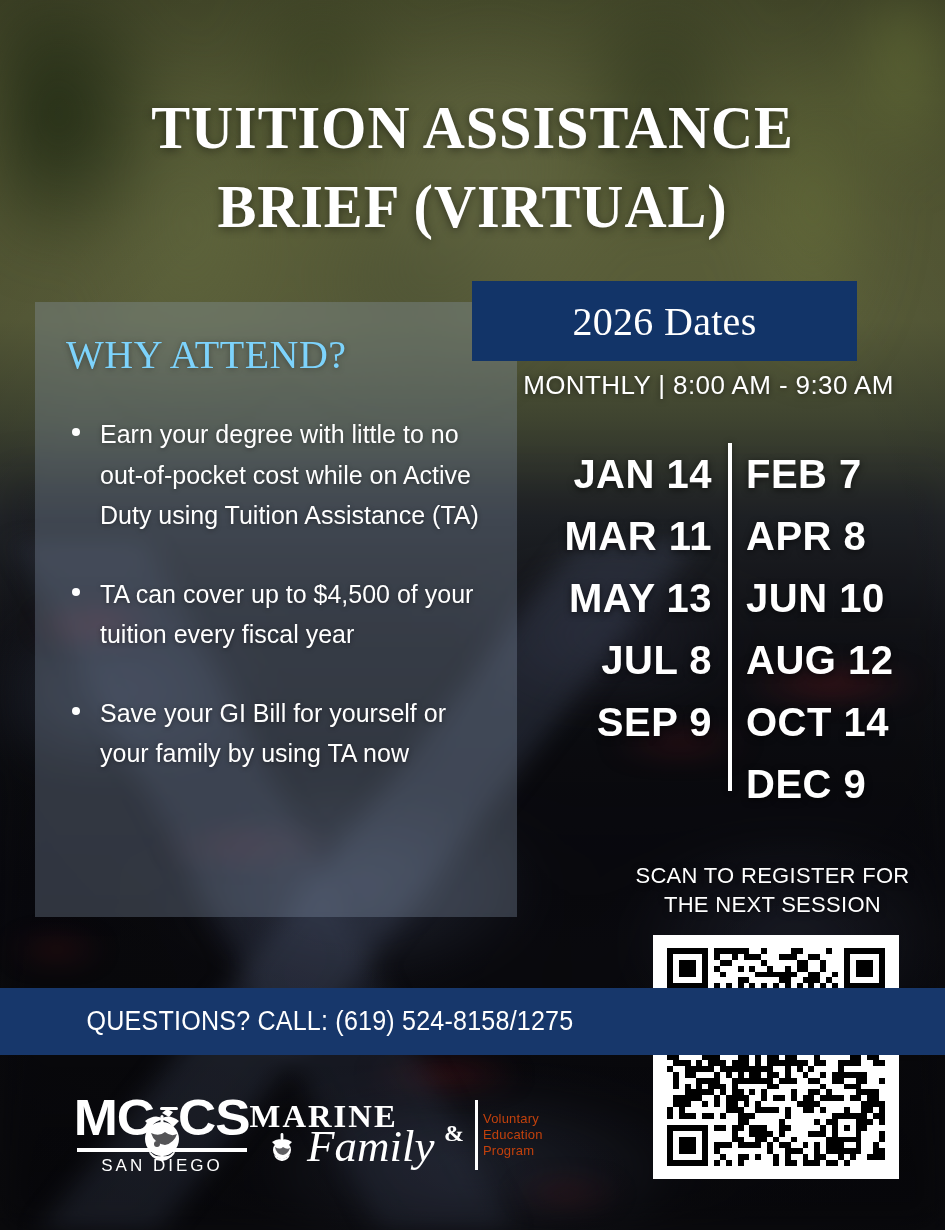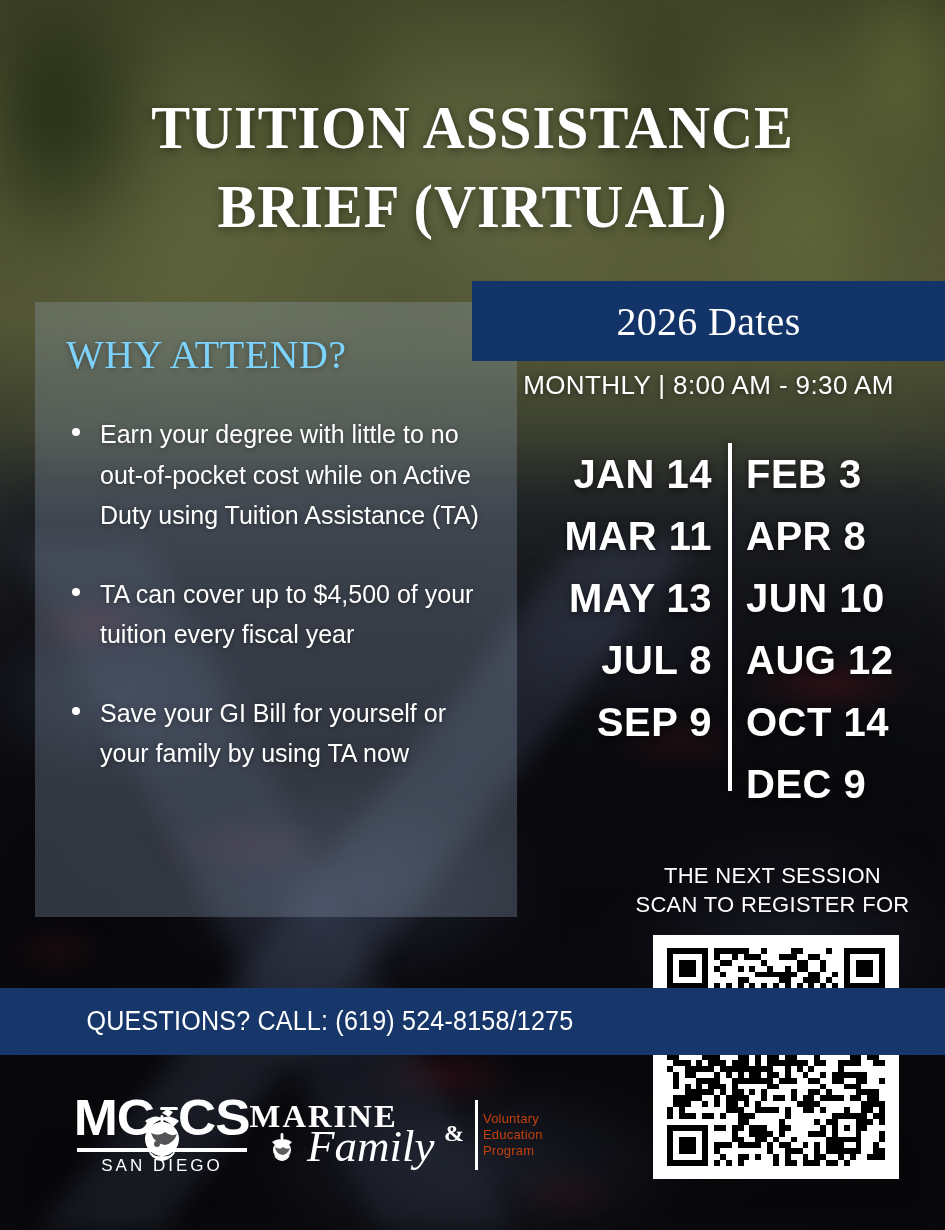--- a/index.html
+++ b/index.html
@@ -111,21 +111,21 @@
     text-shadow:0 1px 5px rgba(0,0,0,.4);
   }
   .bullets li:last-child{margin-bottom:0;}
   .bullets li::before{
     content:"";position:absolute;left:4px;top:14px;
     width:8px;height:8px;border-radius:50%;background:#fff;
   }
 
   
   .dates-banner{
-    position:absolute;left:472px;top:281px;width:473px;height:80px;
+    position:absolute;left:472px;top:281px;width:385px;height:80px;
     background:#123468;
     display:flex;align-items:center;justify-content:center;
   }
   .dates-banner span{
     color:#fff;
     font-family:"Liberation Serif","DejaVu Serif",serif;
     font-weight:400;font-size:40px;letter-spacing:.3px;
   }
   .monthly{
     position:absolute;left:472px;top:370px;width:473px;
@@ -274,32 +274,32 @@
   <div class="date-grid">
     <div class="date-divider"></div>
     <div class="date-col left">
       <div class="date-cell">JAN 14</div>
       <div class="date-cell">MAR 11</div>
       <div class="date-cell">MAY 13</div>
       <div class="date-cell">JUL 8</div>
       <div class="date-cell">SEP 9</div>
     </div>
     <div class="date-col right">
-      <div class="date-cell">FEB 3</div>
+      <div class="date-cell">FEB 7</div>
       <div class="date-cell">APR 8</div>
       <div class="date-cell">JUN 10</div>
       <div class="date-cell">AUG 12</div>
       <div class="date-cell">OCT 14</div>
       <div class="date-cell">DEC 9</div>
     </div>
   </div>
 
   <div class="scan-text">
+    <div>SCAN TO REGISTER FOR</div>
     <div>THE NEXT SESSION</div>
-    <div>SCAN TO REGISTER FOR</div>
   </div>
 
   <div class="qr-wrap">
     <svg class="qr" viewBox="0 0 37 37" shape-rendering="crispEdges">
       <rect width="37" height="37" fill="#fff"></rect>
       <g fill="#000" id="qrcells">
           <path d="M0 0h1v1h-1zM1 0h1v1h-1zM2 0h1v1h-1zM3 0h1v1h-1zM4 0h1v1h-1zM5 0h1v1h-1zM6 0h1v1h-1zM8 0h1v1h-1zM9 0h1v1h-1zM10 0h1v1h-1zM11 0h1v1h-1zM12 0h1v1h-1zM13 0h1v1h-1zM16 0h1v1h-1zM21 0h1v1h-1zM22 0h1v1h-1zM27 0h1v1h-1zM30 0h1v1h-1zM31 0h1v1h-1zM32 0h1v1h-1zM33 0h1v1h-1zM34 0h1v1h-1zM35 0h1v1h-1zM36 0h1v1h-1zM0 1h1v1h-1zM6 1h1v1h-1zM8 1h1v1h-1zM11 1h1v1h-1zM13 1h1v1h-1zM14 1h1v1h-1zM15 1h1v1h-1zM19 1h1v1h-1zM20 1h1v1h-1zM21 1h1v1h-1zM24 1h1v1h-1zM25 1h1v1h-1zM30 1h1v1h-1zM36 1h1v1h-1zM0 2h1v1h-1zM2 2h1v1h-1zM3 2h1v1h-1zM4 2h1v1h-1zM6 2h1v1h-1zM9 2h1v1h-1zM10 2h1v1h-1zM16 2h1v1h-1zM22 2h1v1h-1zM23 2h1v1h-1zM26 2h1v1h-1zM30 2h1v1h-1zM32 2h1v1h-1zM33 2h1v1h-1zM34 2h1v1h-1zM36 2h1v1h-1zM0 3h1v1h-1zM2 3h1v1h-1zM3 3h1v1h-1zM4 3h1v1h-1zM6 3h1v1h-1zM8 3h1v1h-1zM12 3h1v1h-1zM14 3h1v1h-1zM17 3h1v1h-1zM20 3h1v1h-1zM22 3h1v1h-1zM23 3h1v1h-1zM26 3h1v1h-1zM30 3h1v1h-1zM32 3h1v1h-1zM33 3h1v1h-1zM34 3h1v1h-1zM36 3h1v1h-1zM0 4h1v1h-1zM2 4h1v1h-1zM3 4h1v1h-1zM4 4h1v1h-1zM6 4h1v1h-1zM9 4h1v1h-1zM15 4h1v1h-1zM16 4h1v1h-1zM17 4h1v1h-1zM18 4h1v1h-1zM19 4h1v1h-1zM20 4h1v1h-1zM21 4h1v1h-1zM24 4h1v1h-1zM25 4h1v1h-1zM28 4h1v1h-1zM30 4h1v1h-1zM32 4h1v1h-1zM33 4h1v1h-1zM34 4h1v1h-1zM36 4h1v1h-1zM0 5h1v1h-1zM6 5h1v1h-1zM12 5h1v1h-1zM13 5h1v1h-1zM19 5h1v1h-1zM20 5h1v1h-1zM23 5h1v1h-1zM24 5h1v1h-1zM25 5h1v1h-1zM27 5h1v1h-1zM30 5h1v1h-1zM36 5h1v1h-1zM0 6h1v1h-1zM1 6h1v1h-1zM2 6h1v1h-1zM3 6h1v1h-1zM4 6h1v1h-1zM5 6h1v1h-1zM6 6h1v1h-1zM8 6h1v1h-1zM10 6h1v1h-1zM12 6h1v1h-1zM14 6h1v1h-1zM16 6h1v1h-1zM18 6h1v1h-1zM20 6h1v1h-1zM22 6h1v1h-1zM24 6h1v1h-1zM26 6h1v1h-1zM28 6h1v1h-1zM30 6h1v1h-1zM31 6h1v1h-1zM32 6h1v1h-1zM33 6h1v1h-1zM34 6h1v1h-1zM35 6h1v1h-1zM36 6h1v1h-1zM9 7h1v1h-1zM10 7h1v1h-1zM11 7h1v1h-1zM15 7h1v1h-1zM18 7h1v1h-1zM21 7h1v1h-1zM23 7h1v1h-1zM25 7h1v1h-1zM26 7h1v1h-1zM27 7h1v1h-1zM0 8h1v1h-1zM1 8h1v1h-1zM3 8h1v1h-1zM4 8h1v1h-1zM5 8h1v1h-1zM6 8h1v1h-1zM7 8h1v1h-1zM13 8h1v1h-1zM15 8h1v1h-1zM17 8h1v1h-1zM19 8h1v1h-1zM21 8h1v1h-1zM23 8h1v1h-1zM24 8h1v1h-1zM26 8h1v1h-1zM27 8h1v1h-1zM28 8h1v1h-1zM32 8h1v1h-1zM0 9h1v1h-1zM1 9h1v1h-1zM2 9h1v1h-1zM3 9h1v1h-1zM4 9h1v1h-1zM12 9h1v1h-1zM15 9h1v1h-1zM19 9h1v1h-1zM23 9h1v1h-1zM25 9h1v1h-1zM26 9h1v1h-1zM28 9h1v1h-1zM29 9h1v1h-1zM30 9h1v1h-1zM31 9h1v1h-1zM32 9h1v1h-1zM34 9h1v1h-1zM35 9h1v1h-1zM36 9h1v1h-1zM1 10h1v1h-1zM3 10h1v1h-1zM6 10h1v1h-1zM10 10h1v1h-1zM11 10h1v1h-1zM12 10h1v1h-1zM14 10h1v1h-1zM15 10h1v1h-1zM17 10h1v1h-1zM18 10h1v1h-1zM19 10h1v1h-1zM22 10h1v1h-1zM23 10h1v1h-1zM25 10h1v1h-1zM30 10h1v1h-1zM31 10h1v1h-1zM32 10h1v1h-1zM33 10h1v1h-1zM36 10h1v1h-1zM1 11h1v1h-1zM3 11h1v1h-1zM4 11h1v1h-1zM5 11h1v1h-1zM7 11h1v1h-1zM8 11h1v1h-1zM15 11h1v1h-1zM16 11h1v1h-1zM17 11h1v1h-1zM20 11h1v1h-1zM21 11h1v1h-1zM22 11h1v1h-1zM23 11h1v1h-1zM25 11h1v1h-1zM26 11h1v1h-1zM28 11h1v1h-1zM30 11h1v1h-1zM32 11h1v1h-1zM33 11h1v1h-1zM34 11h1v1h-1zM35 11h1v1h-1zM0 12h1v1h-1zM1 12h1v1h-1zM6 12h1v1h-1zM7 12h1v1h-1zM8 12h1v1h-1zM9 12h1v1h-1zM11 12h1v1h-1zM12 12h1v1h-1zM16 12h1v1h-1zM21 12h1v1h-1zM25 12h1v1h-1zM26 12h1v1h-1zM28 12h1v1h-1zM29 12h1v1h-1zM31 12h1v1h-1zM36 12h1v1h-1zM1 13h1v1h-1zM2 13h1v1h-1zM3 13h1v1h-1zM8 13h1v1h-1zM9 13h1v1h-1zM11 13h1v1h-1zM12 13h1v1h-1zM13 13h1v1h-1zM14 13h1v1h-1zM18 13h1v1h-1zM20 13h1v1h-1zM23 13h1v1h-1zM24 13h1v1h-1zM28 13h1v1h-1zM29 13h1v1h-1zM30 13h1v1h-1zM31 13h1v1h-1zM2 14h1v1h-1zM3 14h1v1h-1zM4 14h1v1h-1zM5 14h1v1h-1zM6 14h1v1h-1zM7 14h1v1h-1zM9 14h1v1h-1zM10 14h1v1h-1zM11 14h1v1h-1zM12 14h1v1h-1zM15 14h1v1h-1zM16 14h1v1h-1zM25 14h1v1h-1zM29 14h1v1h-1zM35 14h1v1h-1zM3 15h1v1h-1zM5 15h1v1h-1zM8 15h1v1h-1zM10 15h1v1h-1zM11 15h1v1h-1zM12 15h1v1h-1zM13 15h1v1h-1zM14 15h1v1h-1zM15 15h1v1h-1zM16 15h1v1h-1zM17 15h1v1h-1zM21 15h1v1h-1zM22 15h1v1h-1zM25 15h1v1h-1zM28 15h1v1h-1zM32 15h1v1h-1zM33 15h1v1h-1zM34 15h1v1h-1zM1 16h1v1h-1zM2 16h1v1h-1zM3 16h1v1h-1zM4 16h1v1h-1zM5 16h1v1h-1zM6 16h1v1h-1zM7 16h1v1h-1zM8 16h1v1h-1zM14 16h1v1h-1zM20 16h1v1h-1zM21 16h1v1h-1zM22 16h1v1h-1zM23 16h1v1h-1zM28 16h1v1h-1zM31 16h1v1h-1zM32 16h1v1h-1zM34 16h1v1h-1zM35 16h1v1h-1zM36 16h1v1h-1zM1 17h1v1h-1zM5 17h1v1h-1zM7 17h1v1h-1zM10 17h1v1h-1zM12 17h1v1h-1zM16 17h1v1h-1zM17 17h1v1h-1zM21 17h1v1h-1zM22 17h1v1h-1zM26 17h1v1h-1zM27 17h1v1h-1zM28 17h1v1h-1zM30 17h1v1h-1zM32 17h1v1h-1zM34 17h1v1h-1zM35 17h1v1h-1zM36 17h1v1h-1zM0 18h1v1h-1zM1 18h1v1h-1zM6 18h1v1h-1zM7 18h1v1h-1zM8 18h1v1h-1zM12 18h1v1h-1zM13 18h1v1h-1zM15 18h1v1h-1zM17 18h1v1h-1zM18 18h1v1h-1zM20 18h1v1h-1zM21 18h1v1h-1zM25 18h1v1h-1zM31 18h1v1h-1zM32 18h1v1h-1zM34 18h1v1h-1zM35 18h1v1h-1zM1 19h1v1h-1zM2 19h1v1h-1zM3 19h1v1h-1zM5 19h1v1h-1zM7 19h1v1h-1zM8 19h1v1h-1zM9 19h1v1h-1zM11 19h1v1h-1zM12 19h1v1h-1zM13 19h1v1h-1zM15 19h1v1h-1zM17 19h1v1h-1zM18 19h1v1h-1zM19 19h1v1h-1zM20 19h1v1h-1zM21 19h1v1h-1zM22 19h1v1h-1zM23 19h1v1h-1zM25 19h1v1h-1zM26 19h1v1h-1zM29 19h1v1h-1zM30 19h1v1h-1zM31 19h1v1h-1zM32 19h1v1h-1zM35 19h1v1h-1zM36 19h1v1h-1zM0 20h1v1h-1zM3 20h1v1h-1zM4 20h1v1h-1zM5 20h1v1h-1zM6 20h1v1h-1zM7 20h1v1h-1zM9 20h1v1h-1zM10 20h1v1h-1zM11 20h1v1h-1zM12 20h1v1h-1zM13 20h1v1h-1zM14 20h1v1h-1zM15 20h1v1h-1zM16 20h1v1h-1zM17 20h1v1h-1zM20 20h1v1h-1zM22 20h1v1h-1zM24 20h1v1h-1zM29 20h1v1h-1zM1 21h1v1h-1zM3 21h1v1h-1zM4 21h1v1h-1zM8 21h1v1h-1zM10 21h1v1h-1zM12 21h1v1h-1zM14 21h1v1h-1zM15 21h1v1h-1zM17 21h1v1h-1zM18 21h1v1h-1zM20 21h1v1h-1zM23 21h1v1h-1zM26 21h1v1h-1zM28 21h1v1h-1zM29 21h1v1h-1zM30 21h1v1h-1zM31 21h1v1h-1zM32 21h1v1h-1zM33 21h1v1h-1zM1 22h1v1h-1zM5 22h1v1h-1zM6 22h1v1h-1zM7 22h1v1h-1zM8 22h1v1h-1zM11 22h1v1h-1zM12 22h1v1h-1zM13 22h1v1h-1zM14 22h1v1h-1zM15 22h1v1h-1zM16 22h1v1h-1zM17 22h1v1h-1zM19 22h1v1h-1zM20 22h1v1h-1zM21 22h1v1h-1zM24 22h1v1h-1zM25 22h1v1h-1zM28 22h1v1h-1zM29 22h1v1h-1zM32 22h1v1h-1zM33 22h1v1h-1zM36 22h1v1h-1zM1 23h1v1h-1zM3 23h1v1h-1zM5 23h1v1h-1zM7 23h1v1h-1zM8 23h1v1h-1zM9 23h1v1h-1zM11 23h1v1h-1zM17 23h1v1h-1zM18 23h1v1h-1zM26 23h1v1h-1zM30 23h1v1h-1zM31 23h1v1h-1zM32 23h1v1h-1zM3 24h1v1h-1zM4 24h1v1h-1zM5 24h1v1h-1zM6 24h1v1h-1zM7 24h1v1h-1zM9 24h1v1h-1zM11 24h1v1h-1zM12 24h1v1h-1zM14 24h1v1h-1zM16 24h1v1h-1zM21 24h1v1h-1zM24 24h1v1h-1zM25 24h1v1h-1zM27 24h1v1h-1zM32 24h1v1h-1zM33 24h1v1h-1zM34 24h1v1h-1zM35 24h1v1h-1zM1 25h1v1h-1zM2 25h1v1h-1zM3 25h1v1h-1zM4 25h1v1h-1zM5 25h1v1h-1zM8 25h1v1h-1zM10 25h1v1h-1zM11 25h1v1h-1zM12 25h1v1h-1zM13 25h1v1h-1zM16 25h1v1h-1zM18 25h1v1h-1zM19 25h1v1h-1zM21 25h1v1h-1zM23 25h1v1h-1zM24 25h1v1h-1zM26 25h1v1h-1zM27 25h1v1h-1zM28 25h1v1h-1zM29 25h1v1h-1zM31 25h1v1h-1zM32 25h1v1h-1zM34 25h1v1h-1zM35 25h1v1h-1zM1 26h1v1h-1zM2 26h1v1h-1zM3 26h1v1h-1zM6 26h1v1h-1zM8 26h1v1h-1zM10 26h1v1h-1zM11 26h1v1h-1zM13 26h1v1h-1zM15 26h1v1h-1zM22 26h1v1h-1zM23 26h1v1h-1zM24 26h1v1h-1zM25 26h1v1h-1zM33 26h1v1h-1zM34 26h1v1h-1zM35 26h1v1h-1zM36 26h1v1h-1zM0 27h1v1h-1zM2 27h1v1h-1zM10 27h1v1h-1zM11 27h1v1h-1zM12 27h1v1h-1zM15 27h1v1h-1zM16 27h1v1h-1zM17 27h1v1h-1zM18 27h1v1h-1zM20 27h1v1h-1zM23 27h1v1h-1zM24 27h1v1h-1zM26 27h1v1h-1zM30 27h1v1h-1zM33 27h1v1h-1zM34 27h1v1h-1zM36 27h1v1h-1zM0 28h1v1h-1zM2 28h1v1h-1zM3 28h1v1h-1zM4 28h1v1h-1zM6 28h1v1h-1zM7 28h1v1h-1zM9 28h1v1h-1zM12 28h1v1h-1zM13 28h1v1h-1zM14 28h1v1h-1zM20 28h1v1h-1zM28 28h1v1h-1zM29 28h1v1h-1zM30 28h1v1h-1zM31 28h1v1h-1zM32 28h1v1h-1zM33 28h1v1h-1zM35 28h1v1h-1zM36 28h1v1h-1zM12 29h1v1h-1zM13 29h1v1h-1zM19 29h1v1h-1zM25 29h1v1h-1zM27 29h1v1h-1zM28 29h1v1h-1zM32 29h1v1h-1zM33 29h1v1h-1zM34 29h1v1h-1zM36 29h1v1h-1zM0 30h1v1h-1zM1 30h1v1h-1zM2 30h1v1h-1zM3 30h1v1h-1zM4 30h1v1h-1zM5 30h1v1h-1zM6 30h1v1h-1zM8 30h1v1h-1zM9 30h1v1h-1zM11 30h1v1h-1zM12 30h1v1h-1zM14 30h1v1h-1zM15 30h1v1h-1zM16 30h1v1h-1zM19 30h1v1h-1zM20 30h1v1h-1zM26 30h1v1h-1zM28 30h1v1h-1zM30 30h1v1h-1zM32 30h1v1h-1zM33 30h1v1h-1zM0 31h1v1h-1zM6 31h1v1h-1zM11 31h1v1h-1zM14 31h1v1h-1zM15 31h1v1h-1zM16 31h1v1h-1zM17 31h1v1h-1zM19 31h1v1h-1zM24 31h1v1h-1zM25 31h1v1h-1zM26 31h1v1h-1zM28 31h1v1h-1zM32 31h1v1h-1zM36 31h1v1h-1zM0 32h1v1h-1zM2 32h1v1h-1zM3 32h1v1h-1zM4 32h1v1h-1zM6 32h1v1h-1zM11 32h1v1h-1zM12 32h1v1h-1zM15 32h1v1h-1zM16 32h1v1h-1zM18 32h1v1h-1zM21 32h1v1h-1zM27 32h1v1h-1zM28 32h1v1h-1zM29 32h1v1h-1zM30 32h1v1h-1zM31 32h1v1h-1zM32 32h1v1h-1zM36 32h1v1h-1zM0 33h1v1h-1zM2 33h1v1h-1zM3 33h1v1h-1zM4 33h1v1h-1zM6 33h1v1h-1zM8 33h1v1h-1zM9 33h1v1h-1zM10 33h1v1h-1zM12 33h1v1h-1zM13 33h1v1h-1zM14 33h1v1h-1zM15 33h1v1h-1zM17 33h1v1h-1zM19 33h1v1h-1zM20 33h1v1h-1zM23 33h1v1h-1zM25 33h1v1h-1zM27 33h1v1h-1zM28 33h1v1h-1zM29 33h1v1h-1zM32 33h1v1h-1zM35 33h1v1h-1zM0 34h1v1h-1zM2 34h1v1h-1zM3 34h1v1h-1zM4 34h1v1h-1zM6 34h1v1h-1zM8 34h1v1h-1zM17 34h1v1h-1zM20 34h1v1h-1zM21 34h1v1h-1zM22 34h1v1h-1zM25 34h1v1h-1zM27 34h1v1h-1zM28 34h1v1h-1zM29 34h1v1h-1zM30 34h1v1h-1zM31 34h1v1h-1zM32 34h1v1h-1zM35 34h1v1h-1zM36 34h1v1h-1zM0 35h1v1h-1zM6 35h1v1h-1zM9 35h1v1h-1zM12 35h1v1h-1zM13 35h1v1h-1zM15 35h1v1h-1zM18 35h1v1h-1zM20 35h1v1h-1zM23 35h1v1h-1zM25 35h1v1h-1zM26 35h1v1h-1zM29 35h1v1h-1zM31 35h1v1h-1zM34 35h1v1h-1zM35 35h1v1h-1zM36 35h1v1h-1zM0 36h1v1h-1zM1 36h1v1h-1zM2 36h1v1h-1zM3 36h1v1h-1zM4 36h1v1h-1zM5 36h1v1h-1zM6 36h1v1h-1zM8 36h1v1h-1zM10 36h1v1h-1zM12 36h1v1h-1zM18 36h1v1h-1zM20 36h1v1h-1zM21 36h1v1h-1zM23 36h1v1h-1zM24 36h1v1h-1zM25 36h1v1h-1zM27 36h1v1h-1zM28 36h1v1h-1zM30 36h1v1h-1z" fill="#000"></path>
         </g>
     </svg>
   </div>

